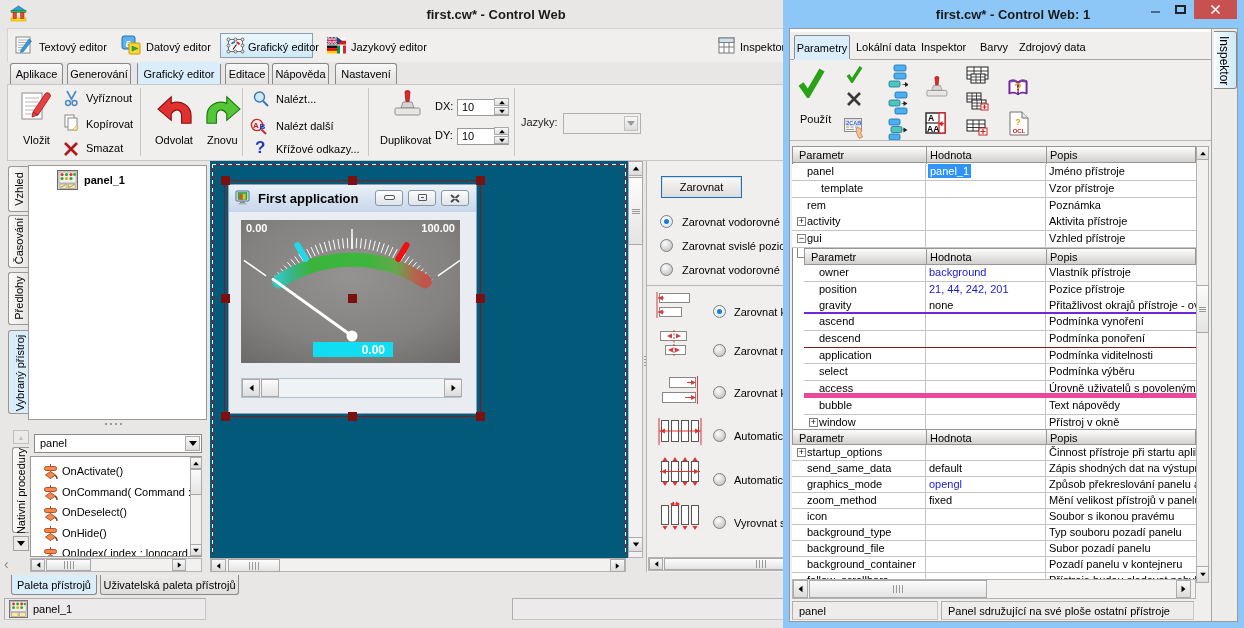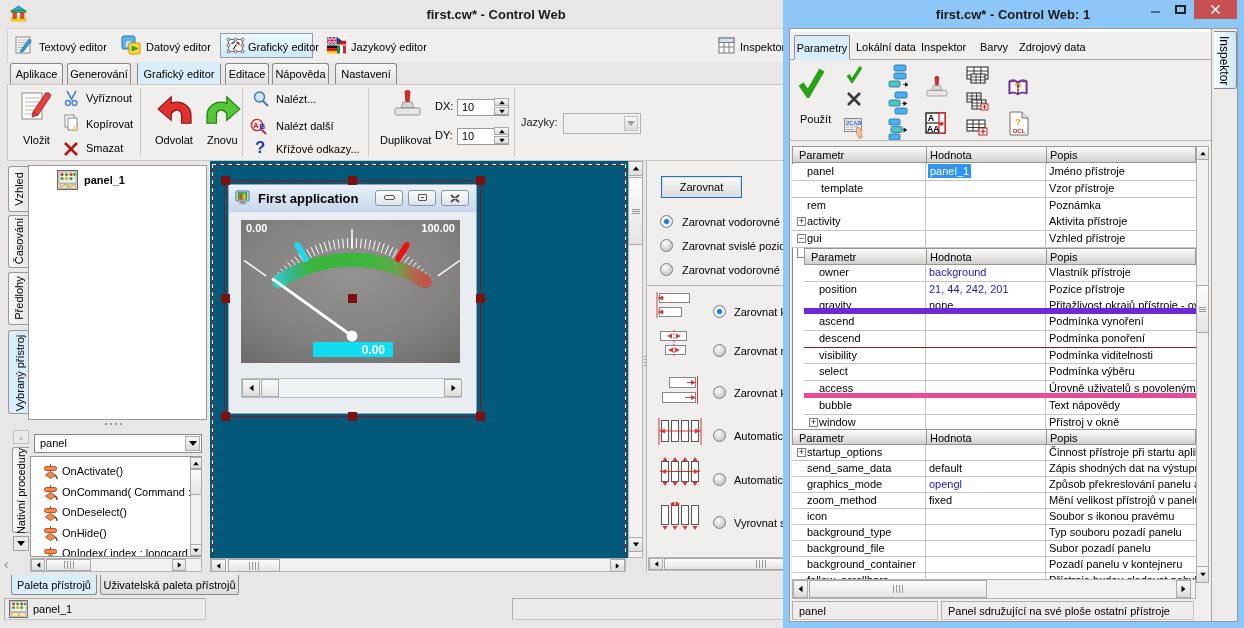--- a/index.html
+++ b/index.html
@@ -780,41 +780,41 @@
         <i class="abs" style="left:121px;top:0;width:1px;height:17px;background:#c6c4c2"></i>
         <i class="abs" style="left:241px;top:0;width:1px;height:17px;background:#c6c4c2"></i>
       </div>
       <div class="abs" style="left:21px;top:282px;width:392px;height:17px;background:#fff;border-bottom:1px solid #c6c4c2;overflow:hidden">
         <span class="abs" style="left:15px;top:1px">position</span>
         <span class="abs" style="left:125px;top:1px;color:#1a1ad0">21, 44, 242, 201</span>
         <span class="abs" style="left:245px;top:1px;white-space:nowrap">Pozice přístroje</span>
         <i class="abs" style="left:121px;top:0;width:1px;height:17px;background:#c6c4c2"></i>
         <i class="abs" style="left:241px;top:0;width:1px;height:17px;background:#c6c4c2"></i>
       </div>
-      <div class="abs" style="left:21px;top:298px;width:392px;height:16px;background:#fff;border-bottom:6px solid #6d28d9;overflow:hidden">
+      <div class="abs" style="left:21px;top:298px;width:392px;height:16px;background:#fff;border-bottom:2px solid #6d28d9;overflow:hidden">
         <span class="abs" style="left:15px;top:1px">gravity</span>
         <span class="abs" style="left:125px;top:1px;">none</span>
         <span class="abs" style="left:245px;top:1px;white-space:nowrap">Přitažlivost okrajů přístroje - ovl</span>
         <i class="abs" style="left:121px;top:0;width:1px;height:16px;background:#c6c4c2"></i>
         <i class="abs" style="left:241px;top:0;width:1px;height:16px;background:#c6c4c2"></i>
       </div>
       <div class="abs" style="left:21px;top:314px;width:392px;height:17px;background:#fff;border-bottom:1px solid #c6c4c2;overflow:hidden">
         <span class="abs" style="left:15px;top:1px">ascend</span>
         <span class="abs" style="left:245px;top:1px;white-space:nowrap">Podmínka vynoření</span>
         <i class="abs" style="left:121px;top:0;width:1px;height:17px;background:#c6c4c2"></i>
         <i class="abs" style="left:241px;top:0;width:1px;height:17px;background:#c6c4c2"></i>
       </div>
       <div class="abs" style="left:21px;top:331px;width:392px;height:17px;background:#fff;border-bottom:1px solid #7f1d1d;overflow:hidden">
         <span class="abs" style="left:15px;top:1px">descend</span>
         <span class="abs" style="left:245px;top:1px;white-space:nowrap">Podmínka ponoření</span>
         <i class="abs" style="left:121px;top:0;width:1px;height:17px;background:#c6c4c2"></i>
         <i class="abs" style="left:241px;top:0;width:1px;height:17px;background:#c6c4c2"></i>
       </div>
       <div class="abs" style="left:21px;top:348px;width:392px;height:16px;background:#fff;border-bottom:1px solid #c6c4c2;overflow:hidden">
-        <span class="abs" style="left:15px;top:1px">visibility</span>
+        <span class="abs" style="left:15px;top:1px">application</span>
         <span class="abs" style="left:245px;top:1px;white-space:nowrap">Podmínka viditelnosti</span>
         <i class="abs" style="left:121px;top:0;width:1px;height:16px;background:#c6c4c2"></i>
         <i class="abs" style="left:241px;top:0;width:1px;height:16px;background:#c6c4c2"></i>
       </div>
       <div class="abs" style="left:21px;top:364px;width:392px;height:17px;background:#fff;border-bottom:1px solid #c6c4c2;overflow:hidden">
         <span class="abs" style="left:15px;top:1px">select</span>
         <span class="abs" style="left:245px;top:1px;white-space:nowrap">Podmínka výběru</span>
         <i class="abs" style="left:121px;top:0;width:1px;height:17px;background:#c6c4c2"></i>
         <i class="abs" style="left:241px;top:0;width:1px;height:17px;background:#c6c4c2"></i>
       </div>

